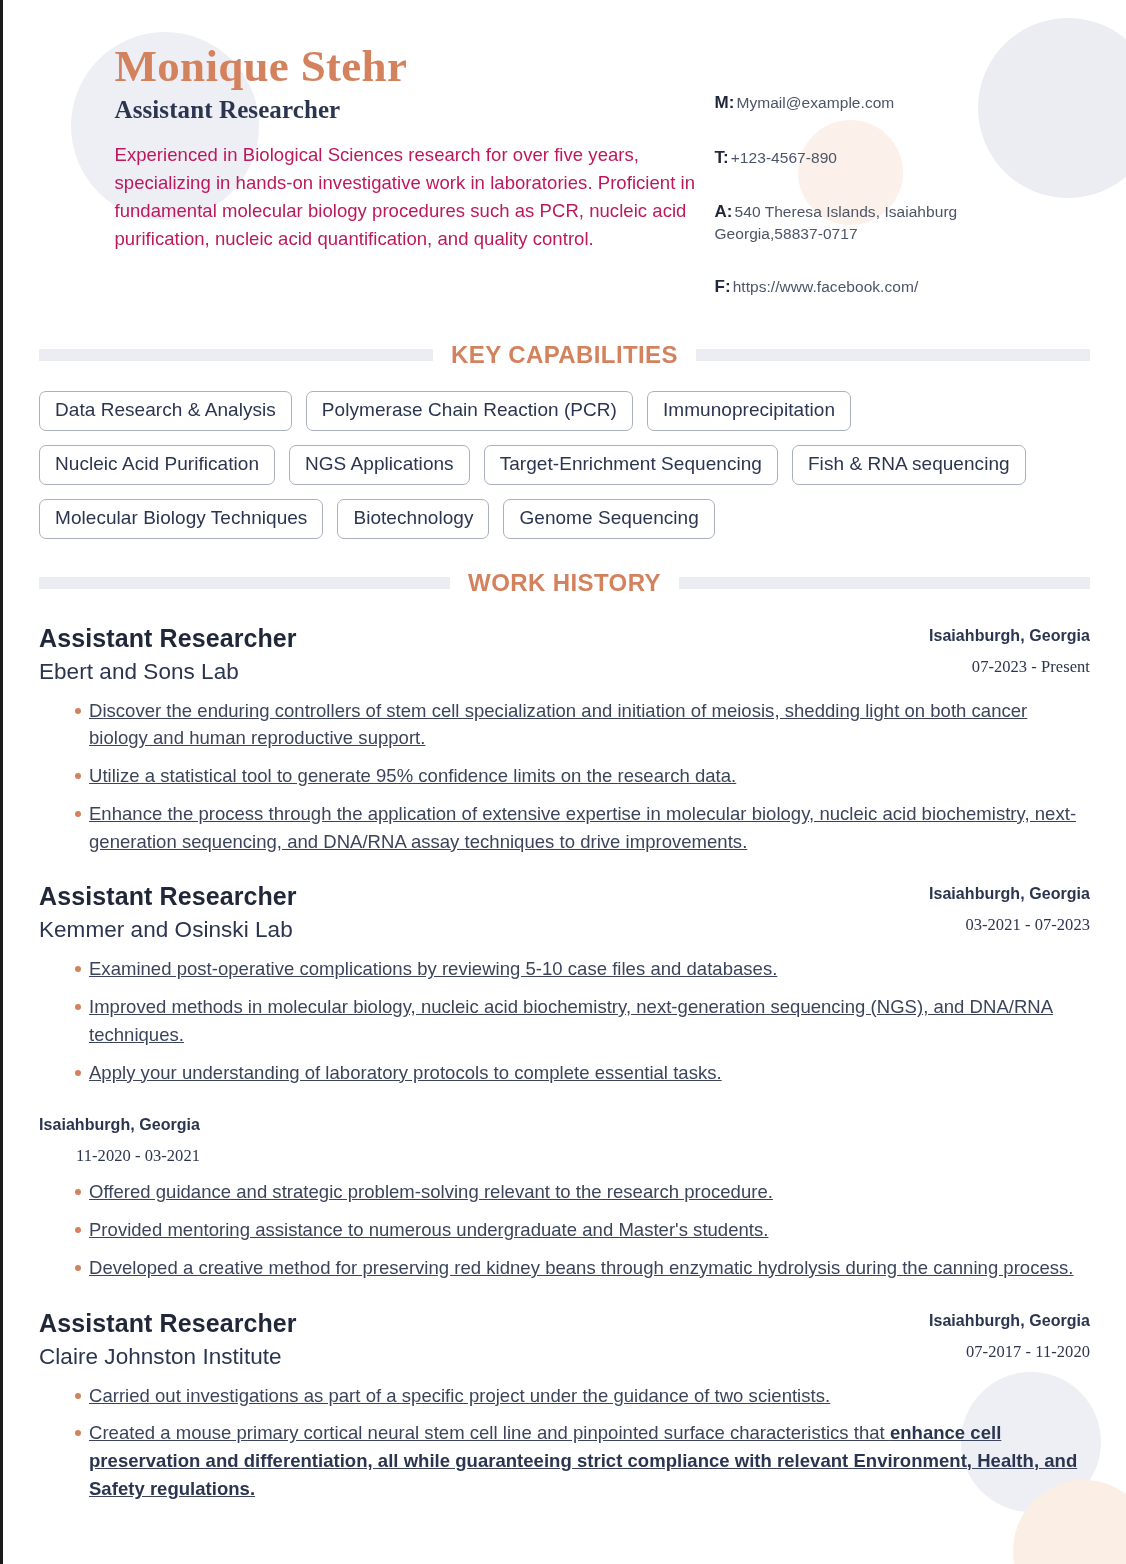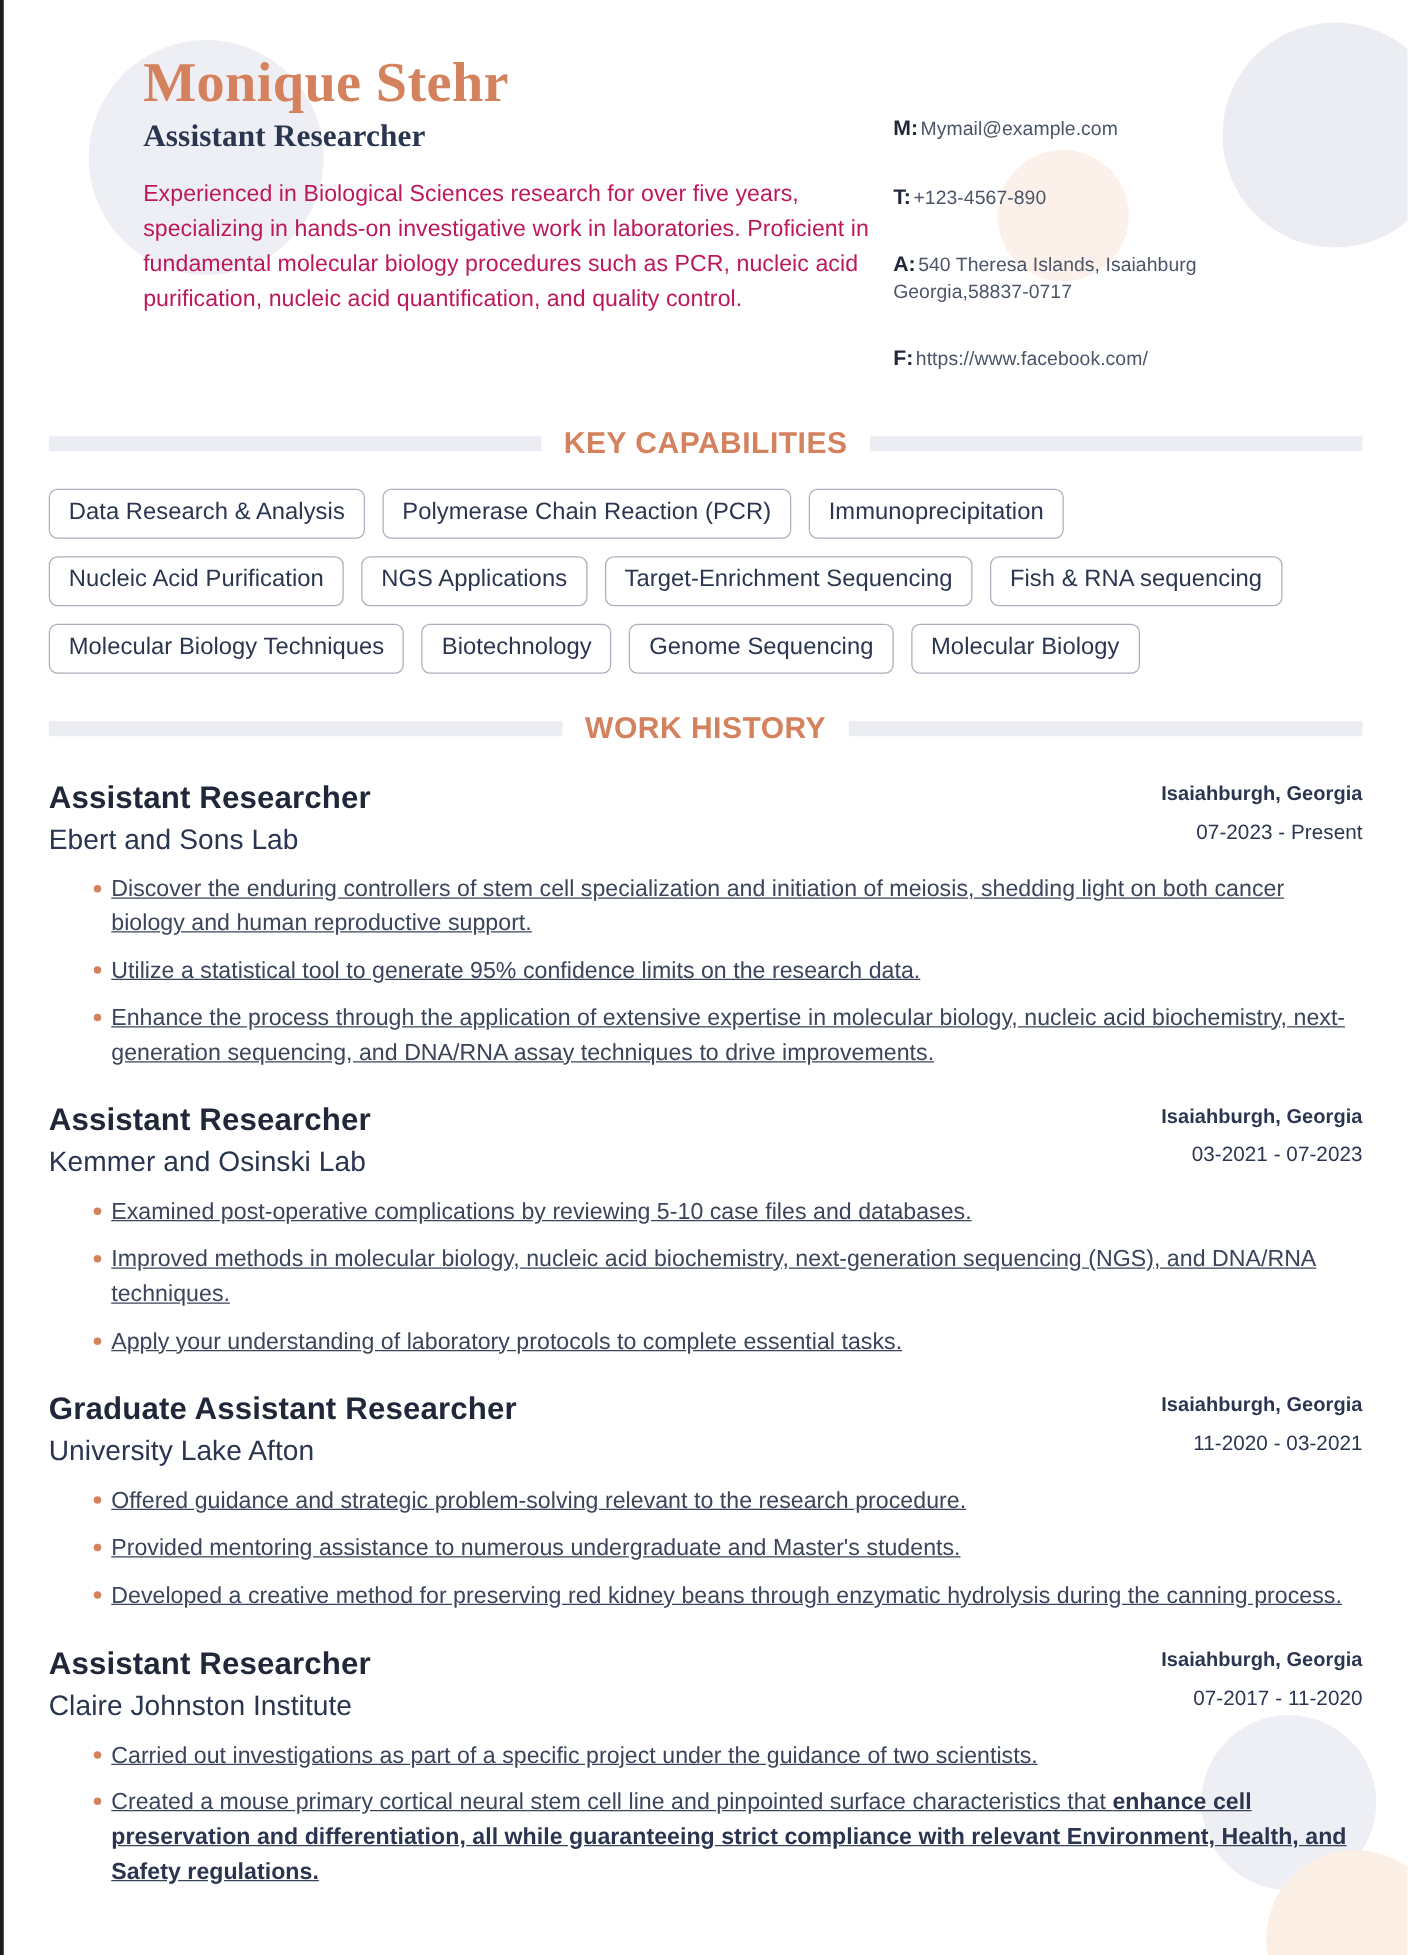--- a/index.html
+++ b/index.html
@@ -159,20 +159,21 @@
     font-size: 16px;
     font-weight: 700;
     color: #2b3550;
     letter-spacing: 0.05px;
   }
   .dates {
     font-size: 16.5px;
     color: #2b3550;
     margin-top: 12px;
     letter-spacing: 0.05px;
+    font-family: Liberation Serif, serif;
   }
 
   .bullets {
     list-style: none;
     margin-top: 12px;
     padding-left: 36px;
   }
   .bullets li {
     position: relative;
     font-size: 18.5px;
@@ -239,21 +240,20 @@
     <span class="pill">Data Research &amp; Analysis</span>
     <span class="pill">Polymerase Chain Reaction (PCR)</span>
     <span class="pill">Immunoprecipitation</span>
     <span class="pill">Nucleic Acid Purification</span>
     <span class="pill">NGS Applications</span>
     <span class="pill">Target-Enrichment Sequencing</span>
     <span class="pill">Fish &amp; RNA sequencing</span>
     <span class="pill">Molecular Biology Techniques</span>
     <span class="pill">Biotechnology</span>
     <span class="pill">Genome Sequencing</span>
-    <span class="pill">Molecular Biology</span>
   </div>
 
   <div class="section-head">
     <div class="bar"></div>
     <div class="stitle">WORK HISTORY</div>
     <div class="bar"></div>
   </div>
 
   <div class="job">
     <div class="job-head">
@@ -286,24 +286,20 @@
     </div>
     <ul class="bullets">
       <li>Examined post-operative complications by reviewing 5-10 case files and databases.</li>
       <li>Improved methods in molecular biology, nucleic acid biochemistry, next-generation sequencing (NGS), and DNA/RNA techniques.</li>
       <li>Apply your understanding of laboratory protocols to complete essential tasks.</li>
     </ul>
   </div>
 
   <div class="job">
     <div class="job-head">
-      <div class="job-head-left">
-        <div class="role">Graduate Assistant Researcher</div>
-        <div class="company">University Lake Afton</div>
-      </div>
       <div class="job-head-right">
         <div class="location">Isaiahburgh, Georgia</div>
         <div class="dates">11-2020 - 03-2021</div>
       </div>
     </div>
     <ul class="bullets">
       <li>Offered guidance and strategic problem-solving relevant to the research procedure.</li>
       <li>Provided mentoring assistance to numerous undergraduate and Master's students.</li>
       <li>Developed a creative method for preserving red kidney beans through enzymatic hydrolysis during the canning process.</li>
     </ul>

